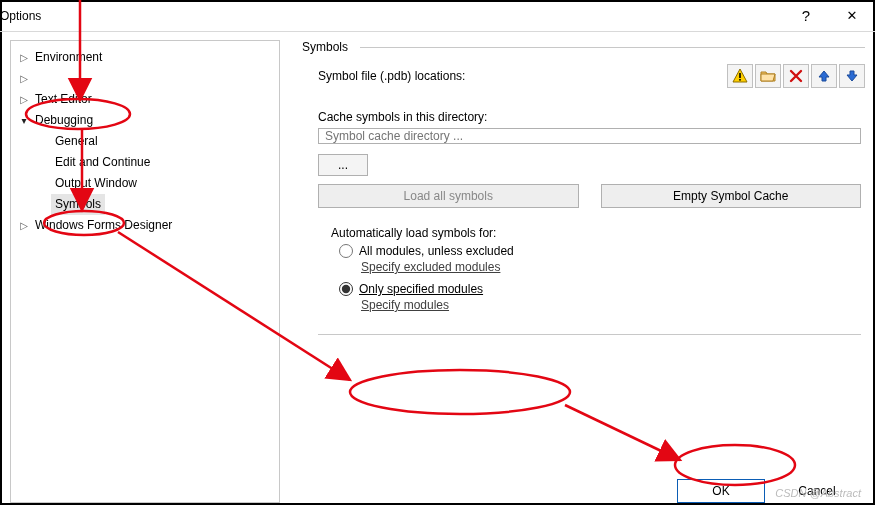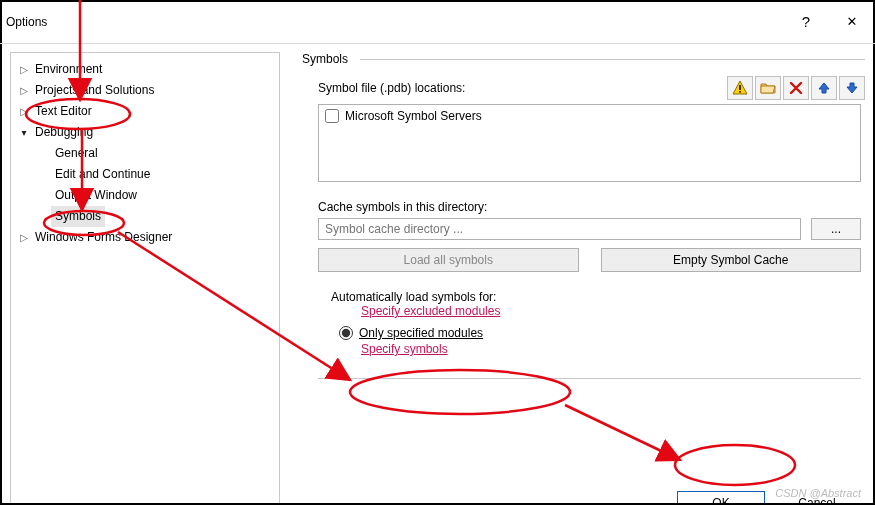--- a/index.html
+++ b/index.html
@@ -9,25 +9,24 @@
     background: #fff;
     color: #000;
     width: 875px; height: 505px;
     overflow: hidden;
     position: relative;
   }
   .outer-border { position:absolute; inset:0; border:2px solid #000; box-sizing:border-box; pointer-events:none;}
   
   .title-bar {
     position: relative;
-    height: 44px;
+    height: 32px;
     border-bottom: 1px solid #d9d9d9;
     display: flex;
     align-items: center;
-    padding-left: 6px;
     box-sizing: border-box;
   }
   .title-bar .title { font-size: 12px; }
   .title-bar .controls {
     position: absolute; right: 0; top: 0; height: 100%;
     display: flex;
   }
   .title-bar .ctl-btn {
     width: 46px; height: 100%;
     display: flex; align-items: center; justify-content: center;
@@ -87,42 +86,42 @@
     box-sizing:border-box;
   }
   .listbox {
     margin-left:16px; border:1px solid #b0b0b0; height:78px;
     box-sizing:border-box; padding:4px 6px;
     margin-right:4px;
   }
   .listbox label { display:flex; align-items:center; gap:6px; }
   .listbox input[type=checkbox]{ width:14px; height:14px; margin:0;}
   .cache-section { margin-left:16px; margin-top:18px; margin-right:4px;}
-  .cache-row { display:flex; gap:10px; margin-top:4px;}
+  .cache-row { display:flex; gap:10px; margin-top:4px;flex-direction:column;}
   .cache-input {
     flex:1; height:22px; border:1px solid #b0b0b0; padding:0 6px; color:#888;
     font-family:inherit; font-size:inherit; box-sizing:border-box;
   }
   .browse-btn {
     width:50px; height:22px; border:1px solid #b0b0b0; background:#f4f4f4;
     display:flex; align-items:center; justify-content:center;
     box-sizing:border-box;
   }
   .two-btn-row { display:flex; gap:22px; margin-top:8px; }
   .wide-btn {
     flex:1; height:24px; border:1px solid #b0b0b0; background:#eee;
     display:flex; align-items:center; justify-content:center;
     box-sizing:border-box;
   }
   .wide-btn.disabled { color:#888; }
   .auto-section { margin-left:29px; margin-top:18px; }
   .radio-row { display:flex; align-items:center; gap:6px; margin:4px 0 2px 8px;}
   .radio-row input[type=radio]{ width:14px; height:14px; margin:0; accent-color:#333;}
   .link-row { margin-left:30px; font-size:12px;}
-  .link-row a, .link-row span { color:#be185d; text-decoration: underline; cursor:pointer; }
+  .link-row a, .link-row span { color:#404040; text-decoration: underline; cursor:pointer; }
 
   
   .footer {
     margin-top:auto;
     padding-top:14px;
     border-top:1px solid transparent;
     display:flex; justify-content:flex-end; align-items:flex-start; gap:8px;
     margin-right:4px;
   }
   .footer-btn {
@@ -162,21 +161,20 @@
     <ul class="tree">
       <li>
           <div class="row">
         <span class="chev">▷</span>
         <span class="lbl">Environment</span>
           </div>
         </li>
       <li>
           <div class="row">
         <span class="chev">▷</span>
-        <span class="lbl">Projects and Solutions</span>
           </div>
         </li>
       <li>
           <div class="row">
         <span class="chev">▷</span>
         <span class="lbl">Text Editor</span>
           </div>
         </li>
       <li>
           <div class="row">
@@ -248,49 +246,47 @@
             </svg>
         </div>
         <div class="tb-btn">
           <svg width="14" height="14" viewBox="0 0 14 14">
               <path d="M7 12 L2 6 H5 V2 H9 V6 H12 Z" fill="#2a6bd4" stroke="#1a4a9a"></path>
             </svg>
         </div>
       </div>
     </div>
 
-    <div class="listbox">
-      <label>
-        <input type="checkbox" style="">
-        <span>Microsoft Symbol Servers</span>
-      </label>
-    </div>
 
     <div class="cache-section">
       <div>Cache symbols in this directory:</div>
       <div class="cache-row">
         <input class="cache-input" placeholder="Symbol cache directory ..." style="">
         <div class="browse-btn">...</div>
       </div>
       <div class="two-btn-row">
         <div class="wide-btn disabled">Load all symbols</div>
         <div class="wide-btn">Empty Symbol Cache</div>
       </div>
     </div>
 
     <div class="auto-section">
       <div>Automatically load symbols for:</div>
 
+      <label class="radio-row">
+        <input type="radio" name="auto" style="">
+        <span>All modules, unless excluded</span>
+      </label>
       <div class="link-row"><span>Specify excluded modules</span></div>
 
       <label class="radio-row" style="margin-top:8px;text-decoration:underline;">
         <input type="radio" name="auto" checked="" style="">
         <span>Only specified modules</span>
       </label>
-      <div class="link-row"><span>Specify symbols</span></div>
+      <div class="link-row"><span>Specify modules</span></div>
     </div>
 
     <div style="margin-top:22px;" class="hline-top"></div>
     <div style="height:1px;background:#c8c8c8;margin-left:16px;margin-right:4px;"></div>
     <div class="footer">
       <div class="footer-btn ok">OK</div>
       <div class="footer-btn cancel">Cancel</div>
     </div>
   </div>
 </div>

